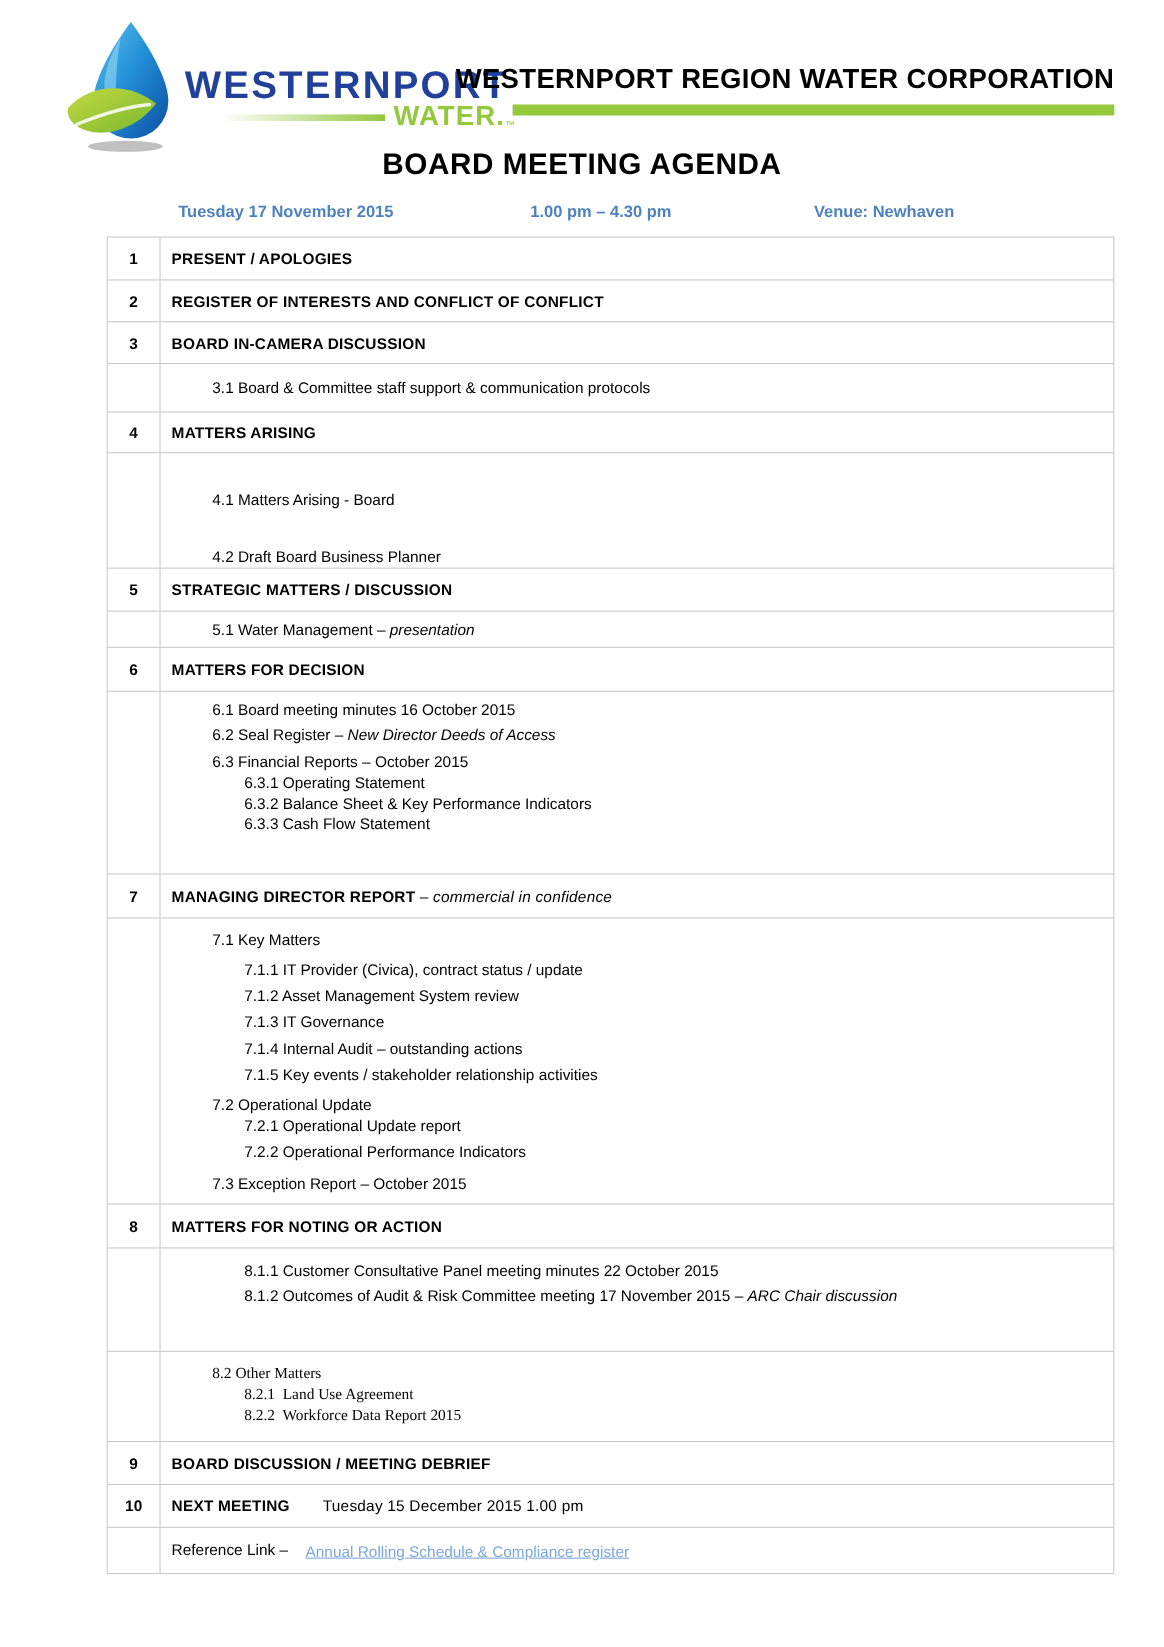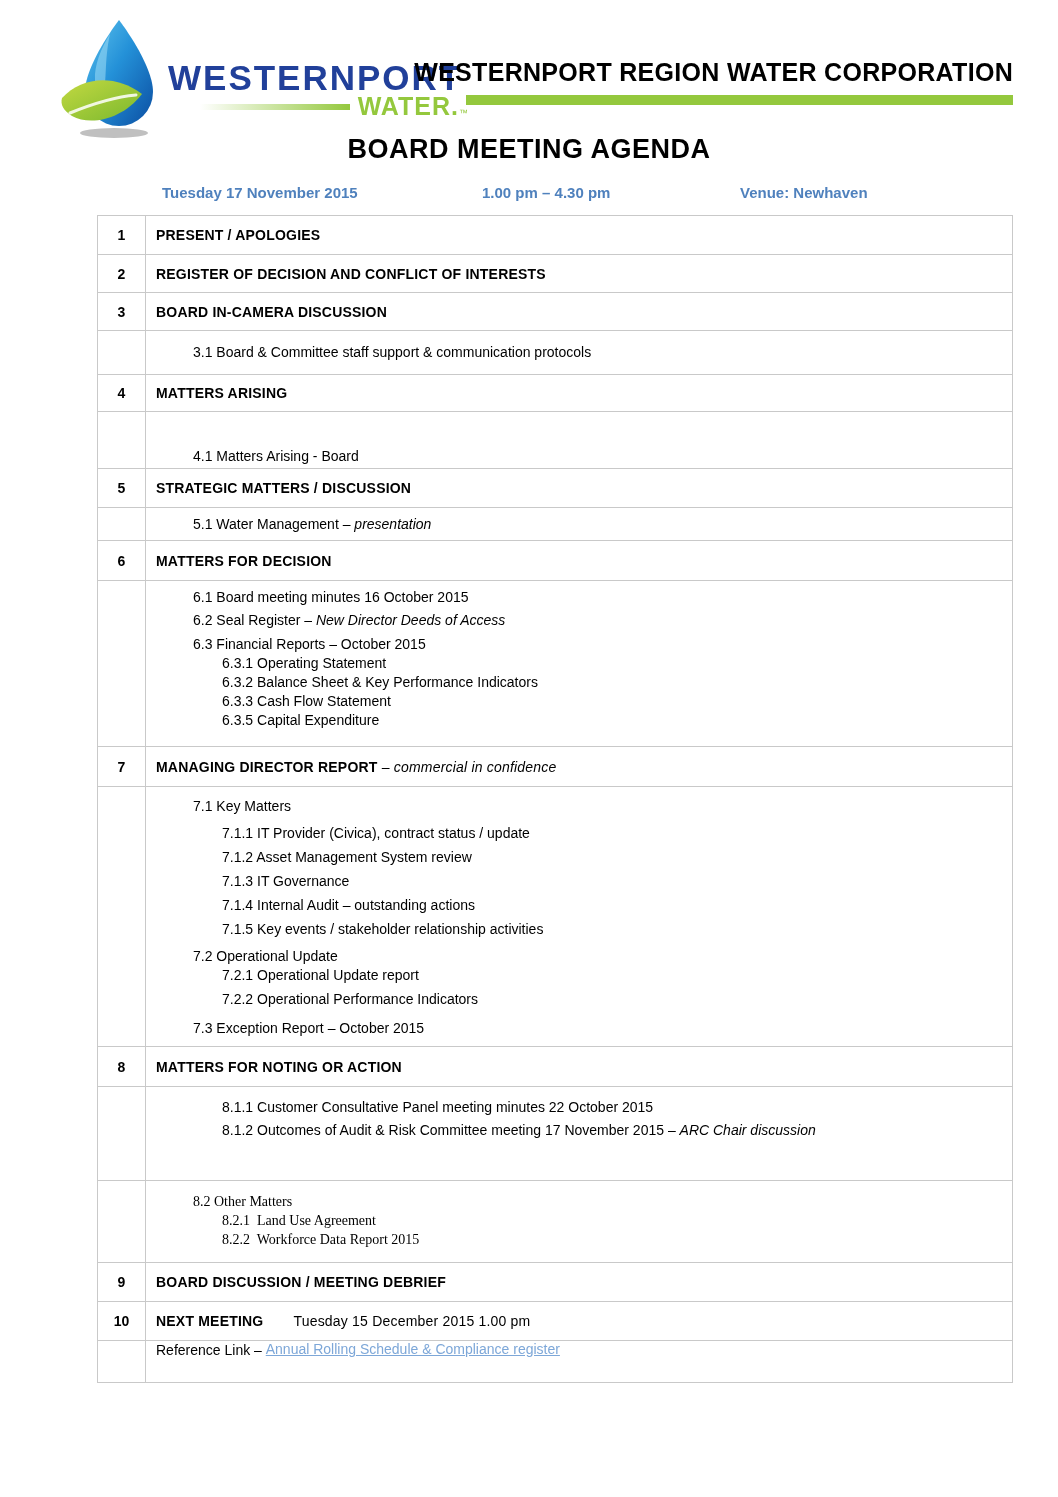--- a/index.html
+++ b/index.html
@@ -76,21 +76,21 @@
   .mb3{margin-bottom:3px;}.mb4{margin-bottom:4px;}.mb5{margin-bottom:5px;}.mb8{margin-bottom:8px;}.mb10{margin-bottom:10px;}
   .pt7{padding-top:7px;}.pt10{padding-top:10px;}.pt11{padding-top:11px;}
   .h-r1{min-height:39px;}.h-r2{min-height:38px;}.h-r3{min-height:38px;}
   .h-r3s{min-height:44px;}.h-r4{min-height:37px;}.h-r4s{min-height:57px;}
   .h-r5{min-height:39px;}.h-r5s{min-height:33px;}.h-r6{min-height:40px;}
   .h-r6s{min-height:166px;}.h-r7{min-height:40px;}.h-r7s{min-height:260px;}
   .h-r8{min-height:40px;}.h-r8s1{min-height:94px;}.h-r8s2{min-height:82px;font-family:Liberation Serif, serif;}
   .h-r9{min-height:39px;}.h-r10{min-height:39px;}.h-ref{min-height:41px;}
   .lh20 .line{line-height:20px;margin-top:32px;}
   .next-detail{font-weight:400;margin-left:30px;}
-  .ref-row{display:flex;font-weight:400;}
+  .ref-row{display:flex;align-items:center;font-weight:400;gap:12px;}
   .ref-link{color:var(--link);text-decoration:underline;cursor:pointer;}
 </style>
 </head>
 <body>
 
 <div class="page">
 
   <div class="doc-header">
 
     <div class="logo">
@@ -137,21 +137,21 @@
 
   <div class="agenda">
 
     <div class="c-row row-header h-r1">
       <div class="cell-num">1</div>
       <div class="cell-body">PRESENT / APOLOGIES</div>
     </div>
 
     <div class="c-row row-header h-r2">
       <div class="cell-num">2</div>
-      <div class="cell-body">REGISTER OF DECISION AND CONFLICT OF INTERESTS</div>
+      <div class="cell-body">REGISTER OF INTERESTS AND CONFLICT OF CONFLICT</div>
     </div>
 
     <div class="c-row row-header h-r3">
       <div class="cell-num">3</div>
       <div class="cell-body">BOARD IN-CAMERA DISCUSSION</div>
     </div>
 
     <div class="c-row h-r3s">
       <div class="cell-num"></div>
       <div class="cell-body vcenter">
@@ -161,20 +161,21 @@
 
     <div class="c-row row-header h-r4">
       <div class="cell-num">4</div>
       <div class="cell-body">MATTERS ARISING</div>
     </div>
 
     <div class="c-row h-r4s lh20">
       <div class="cell-num"></div>
       <div class="cell-body vcenter">
         <div class="line l1">4.1 Matters Arising - Board</div>
+        <div class="line l1">4.2 Draft Board Business Planner</div>
       </div>
     </div>
 
     <div class="c-row row-header h-r5">
       <div class="cell-num">5</div>
       <div class="cell-body">STRATEGIC MATTERS / DISCUSSION</div>
     </div>
 
     <div class="c-row h-r5s">
       <div class="cell-num"></div>
@@ -190,21 +191,20 @@
 
     <div class="c-row h-r6s">
       <div class="cell-num"></div>
       <div class="cell-body pt7">
         <div class="line l1 mb4">6.1 Board meeting minutes 16 October 2015</div>
         <div class="line l1 mb5"><span>6.2 Seal Register – </span><span class="em">New Director Deeds of Access</span></div>
         <div class="line l1">6.3 Financial Reports – October 2015</div>
         <div class="line l2">6.3.1 Operating Statement</div>
         <div class="line l2">6.3.2 Balance Sheet &amp; Key Performance Indicators</div>
         <div class="line l2">6.3.3 Cash Flow Statement</div>
-        <div class="line l2">6.3.5 Capital Expenditure</div>
       </div>
     </div>
 
     <div class="c-row row-header h-r7">
       <div class="cell-num">7</div>
       <div class="cell-body"><span>MANAGING DIRECTOR REPORT </span>&nbsp;<span class="bold-em">– commercial in confidence</span></div>
     </div>
 
     <div class="c-row h-r7s">
       <div class="cell-num"></div>

